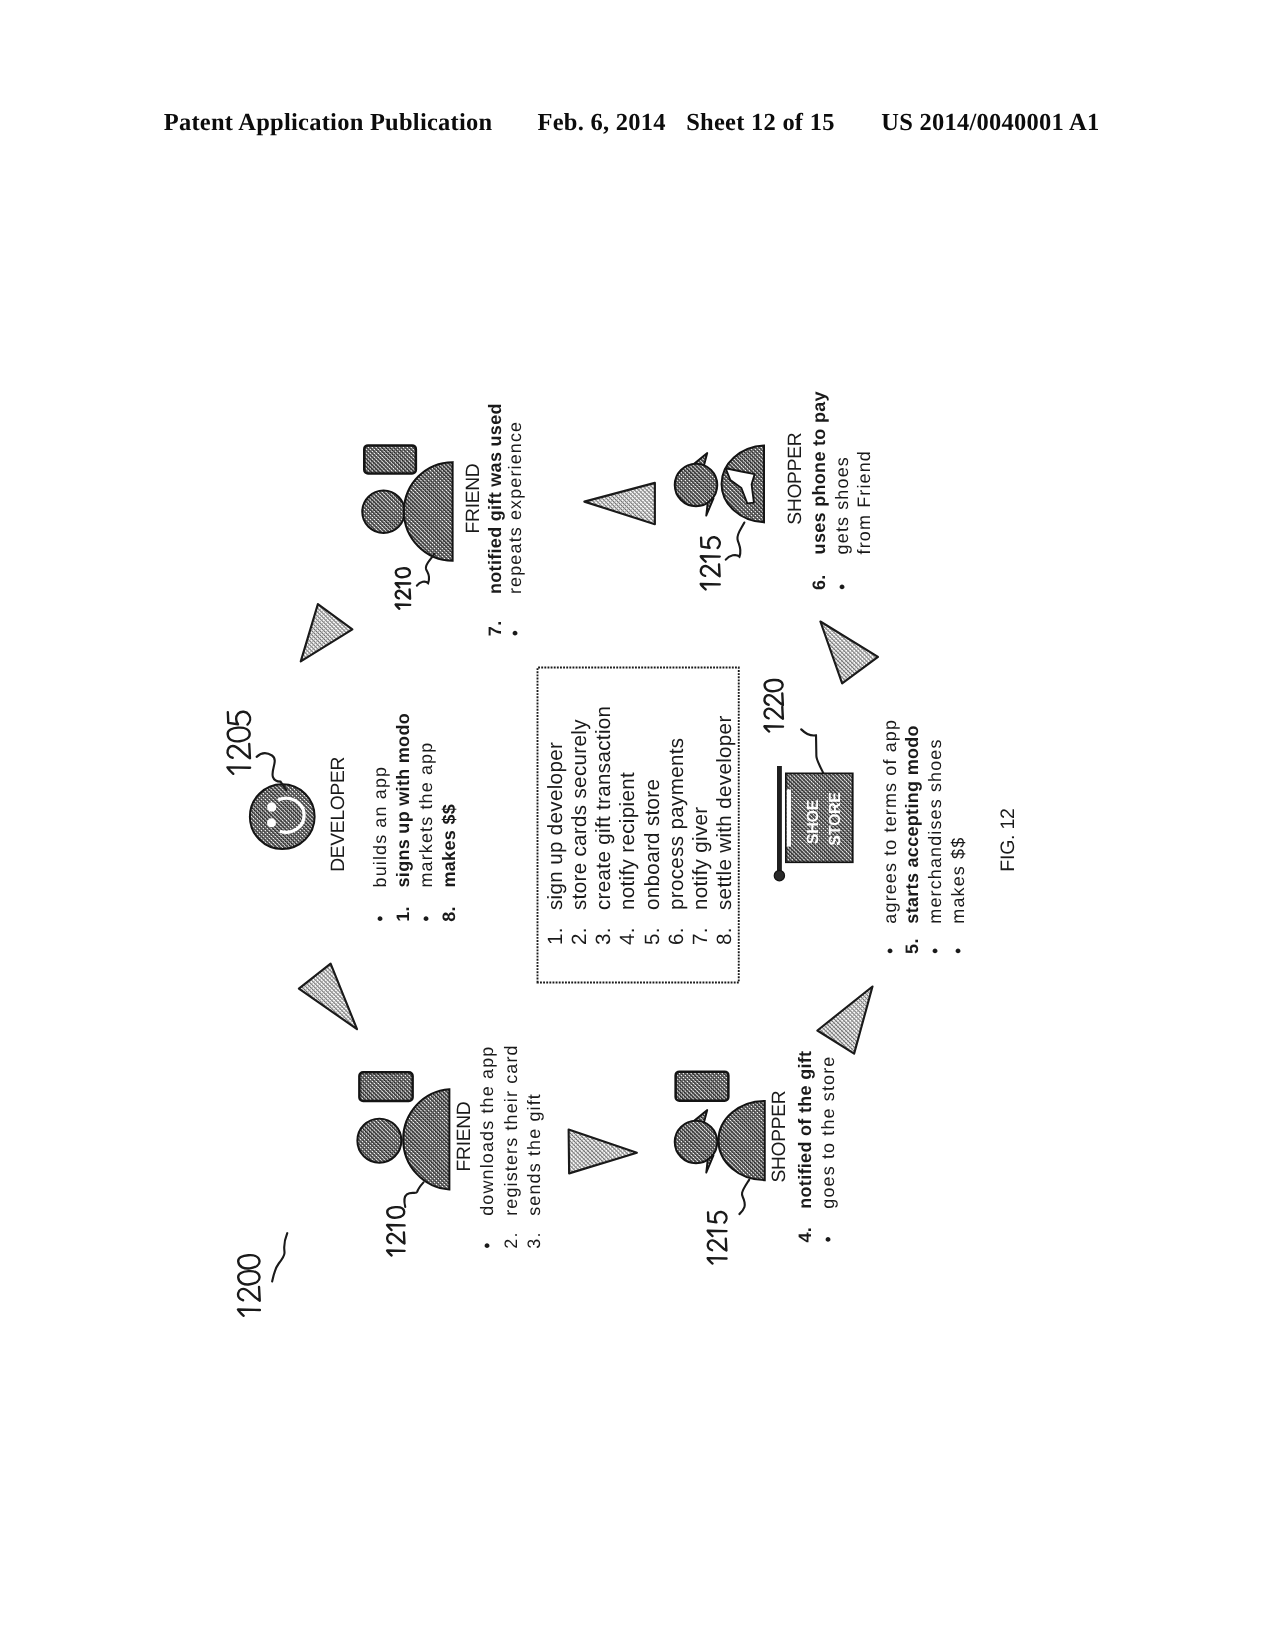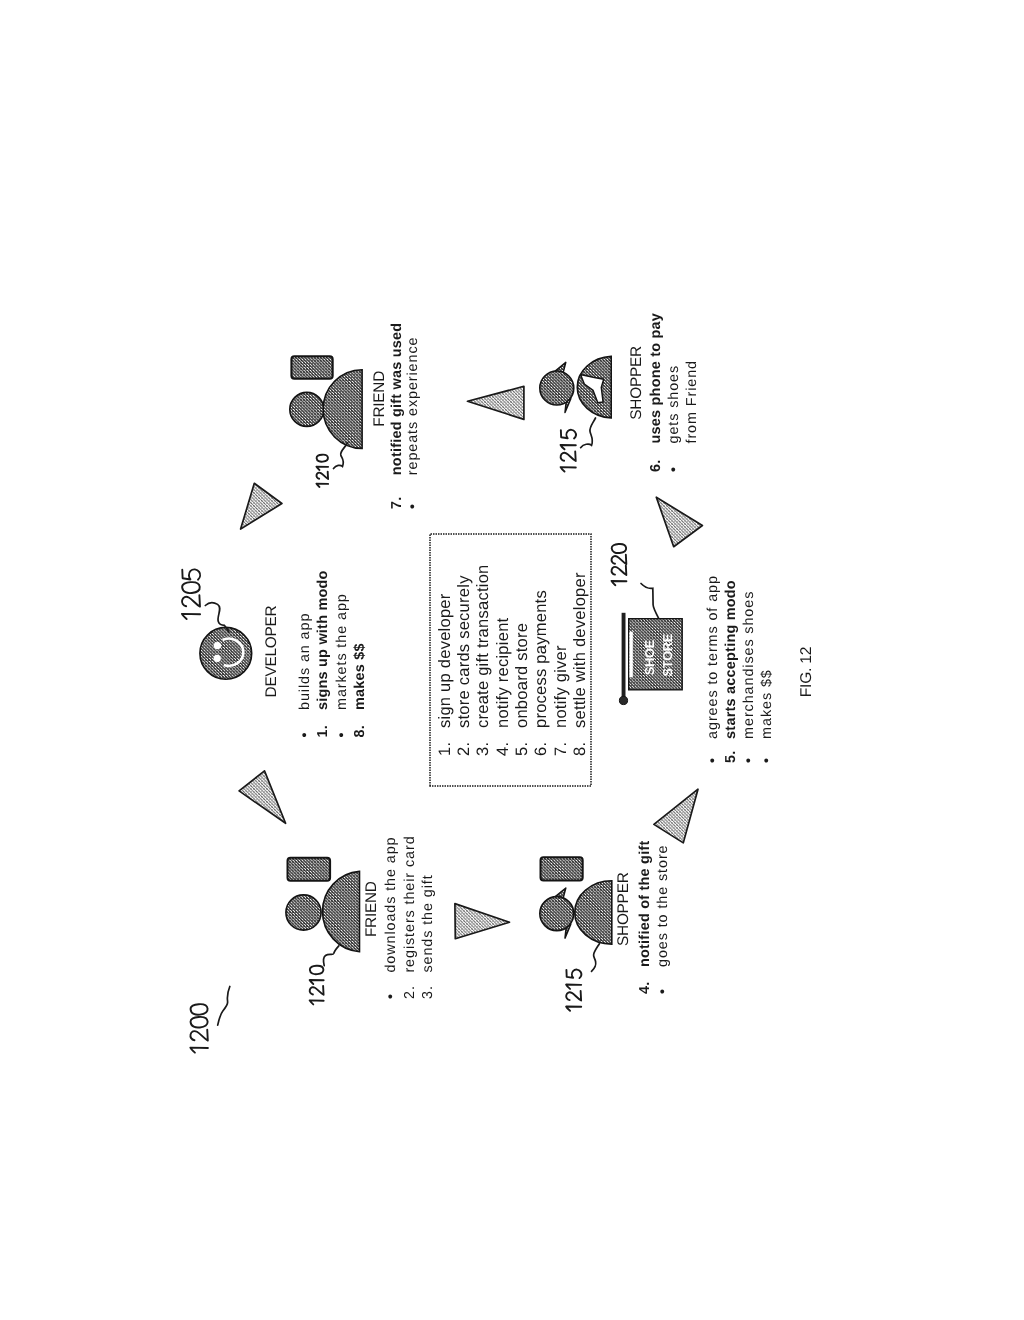--- a/index.html
+++ b/index.html
@@ -25,20 +25,26 @@
   .dact{font-size:14.4px;letter-spacing:0.9px;}
   .dact.b{letter-spacing:0.25px;}
   .dtitle{font-size:15.4px;letter-spacing:-0.25px;}
   .b{font-weight:bold;}
   .storetxt{font-size:12.9px;font-weight:bold;fill:#ffffff;letter-spacing:-0.3px;}
 </style>
 </head>
 <body>
 
 <div class="page">
+  <div class="hdr">
+    <span class="h1">Patent Application Publication</span>
+    <span class="h2">Feb. 6, 2014</span>
+    <span class="h3">Sheet 12 of 15</span>
+    <span class="h4">US 2014/0040001 A1</span>
+  </div>
   <div class="stage">
     <svg class="diagram" width="1120" height="800" viewBox="0 0 1120 800">
       <defs>
         <pattern id="hatchA" width="2.2" height="2.2" patternUnits="userSpaceOnUse" patternTransform="rotate(45)">
           <rect width="2.2" height="2.2" fill="#ffffff"></rect>
           <rect width="1.25" height="2.2" fill="#212121"></rect>
           <rect width="2.2" height="0.75" fill="#5a5a5a"></rect>
         </pattern>
         <pattern id="hatchB" width="5" height="5" patternUnits="userSpaceOnUse" patternTransform="rotate(45)">
           <rect width="5" height="5" fill="#ffffff"></rect>

